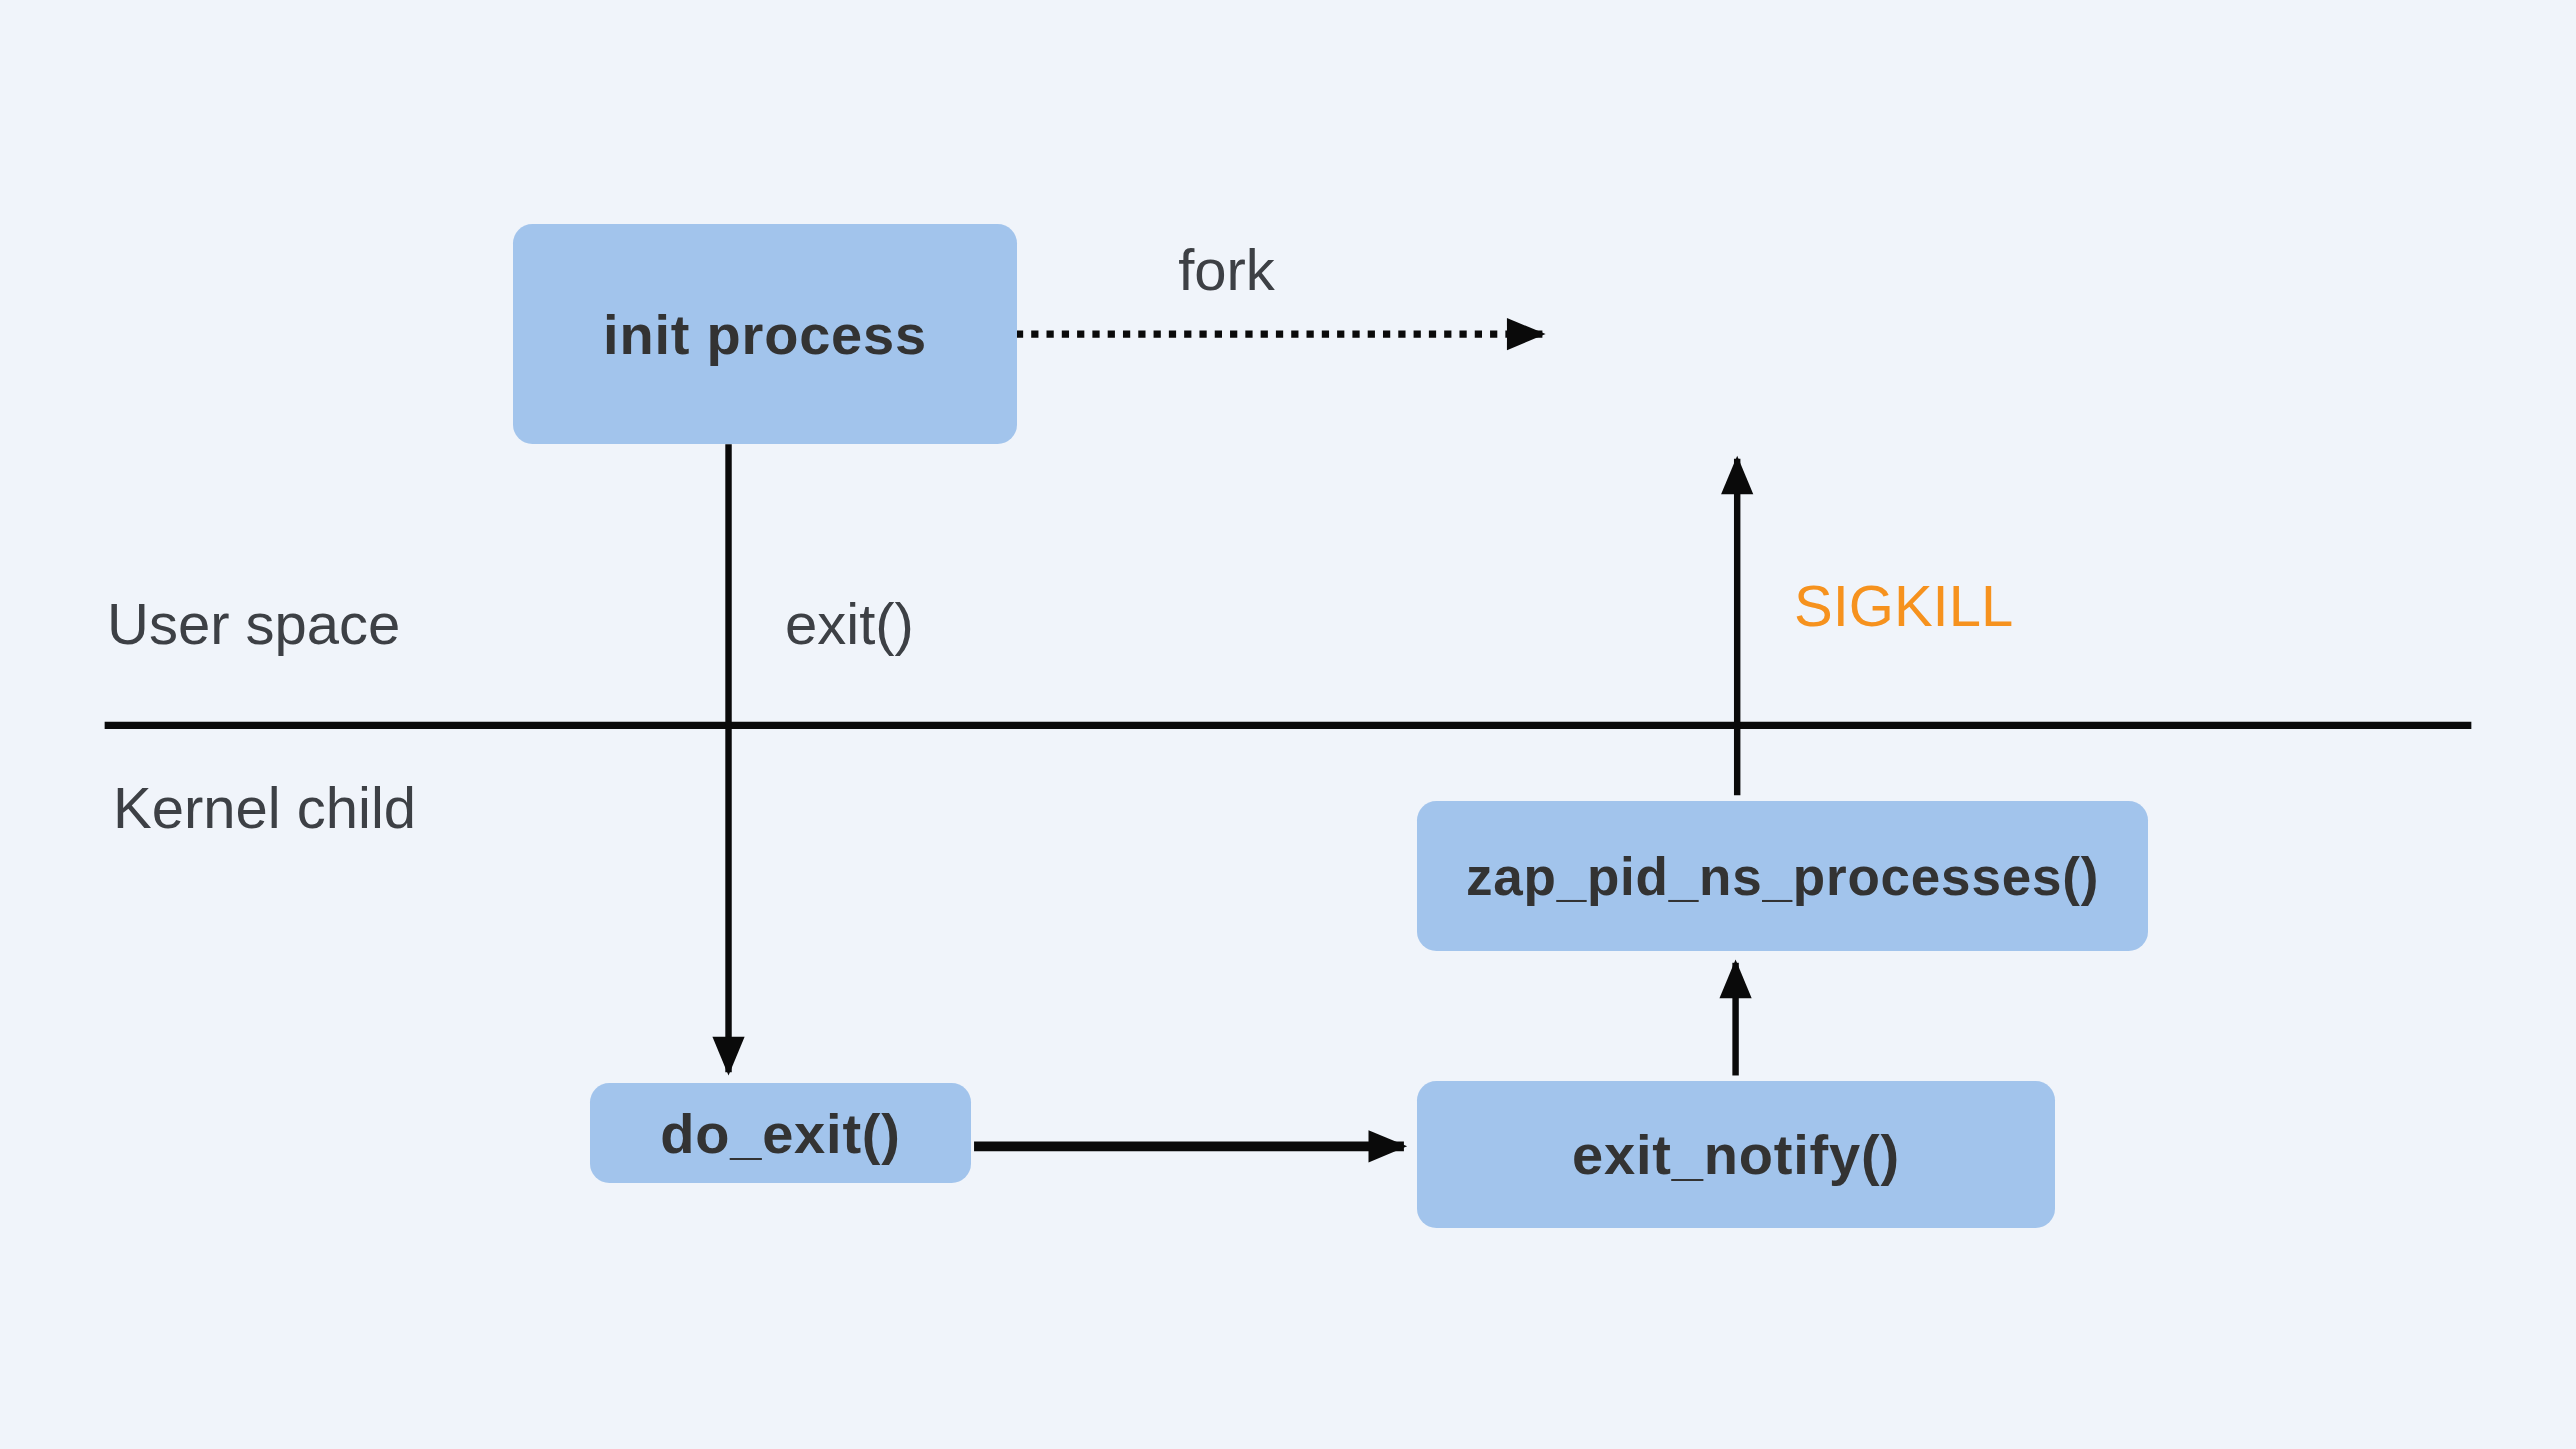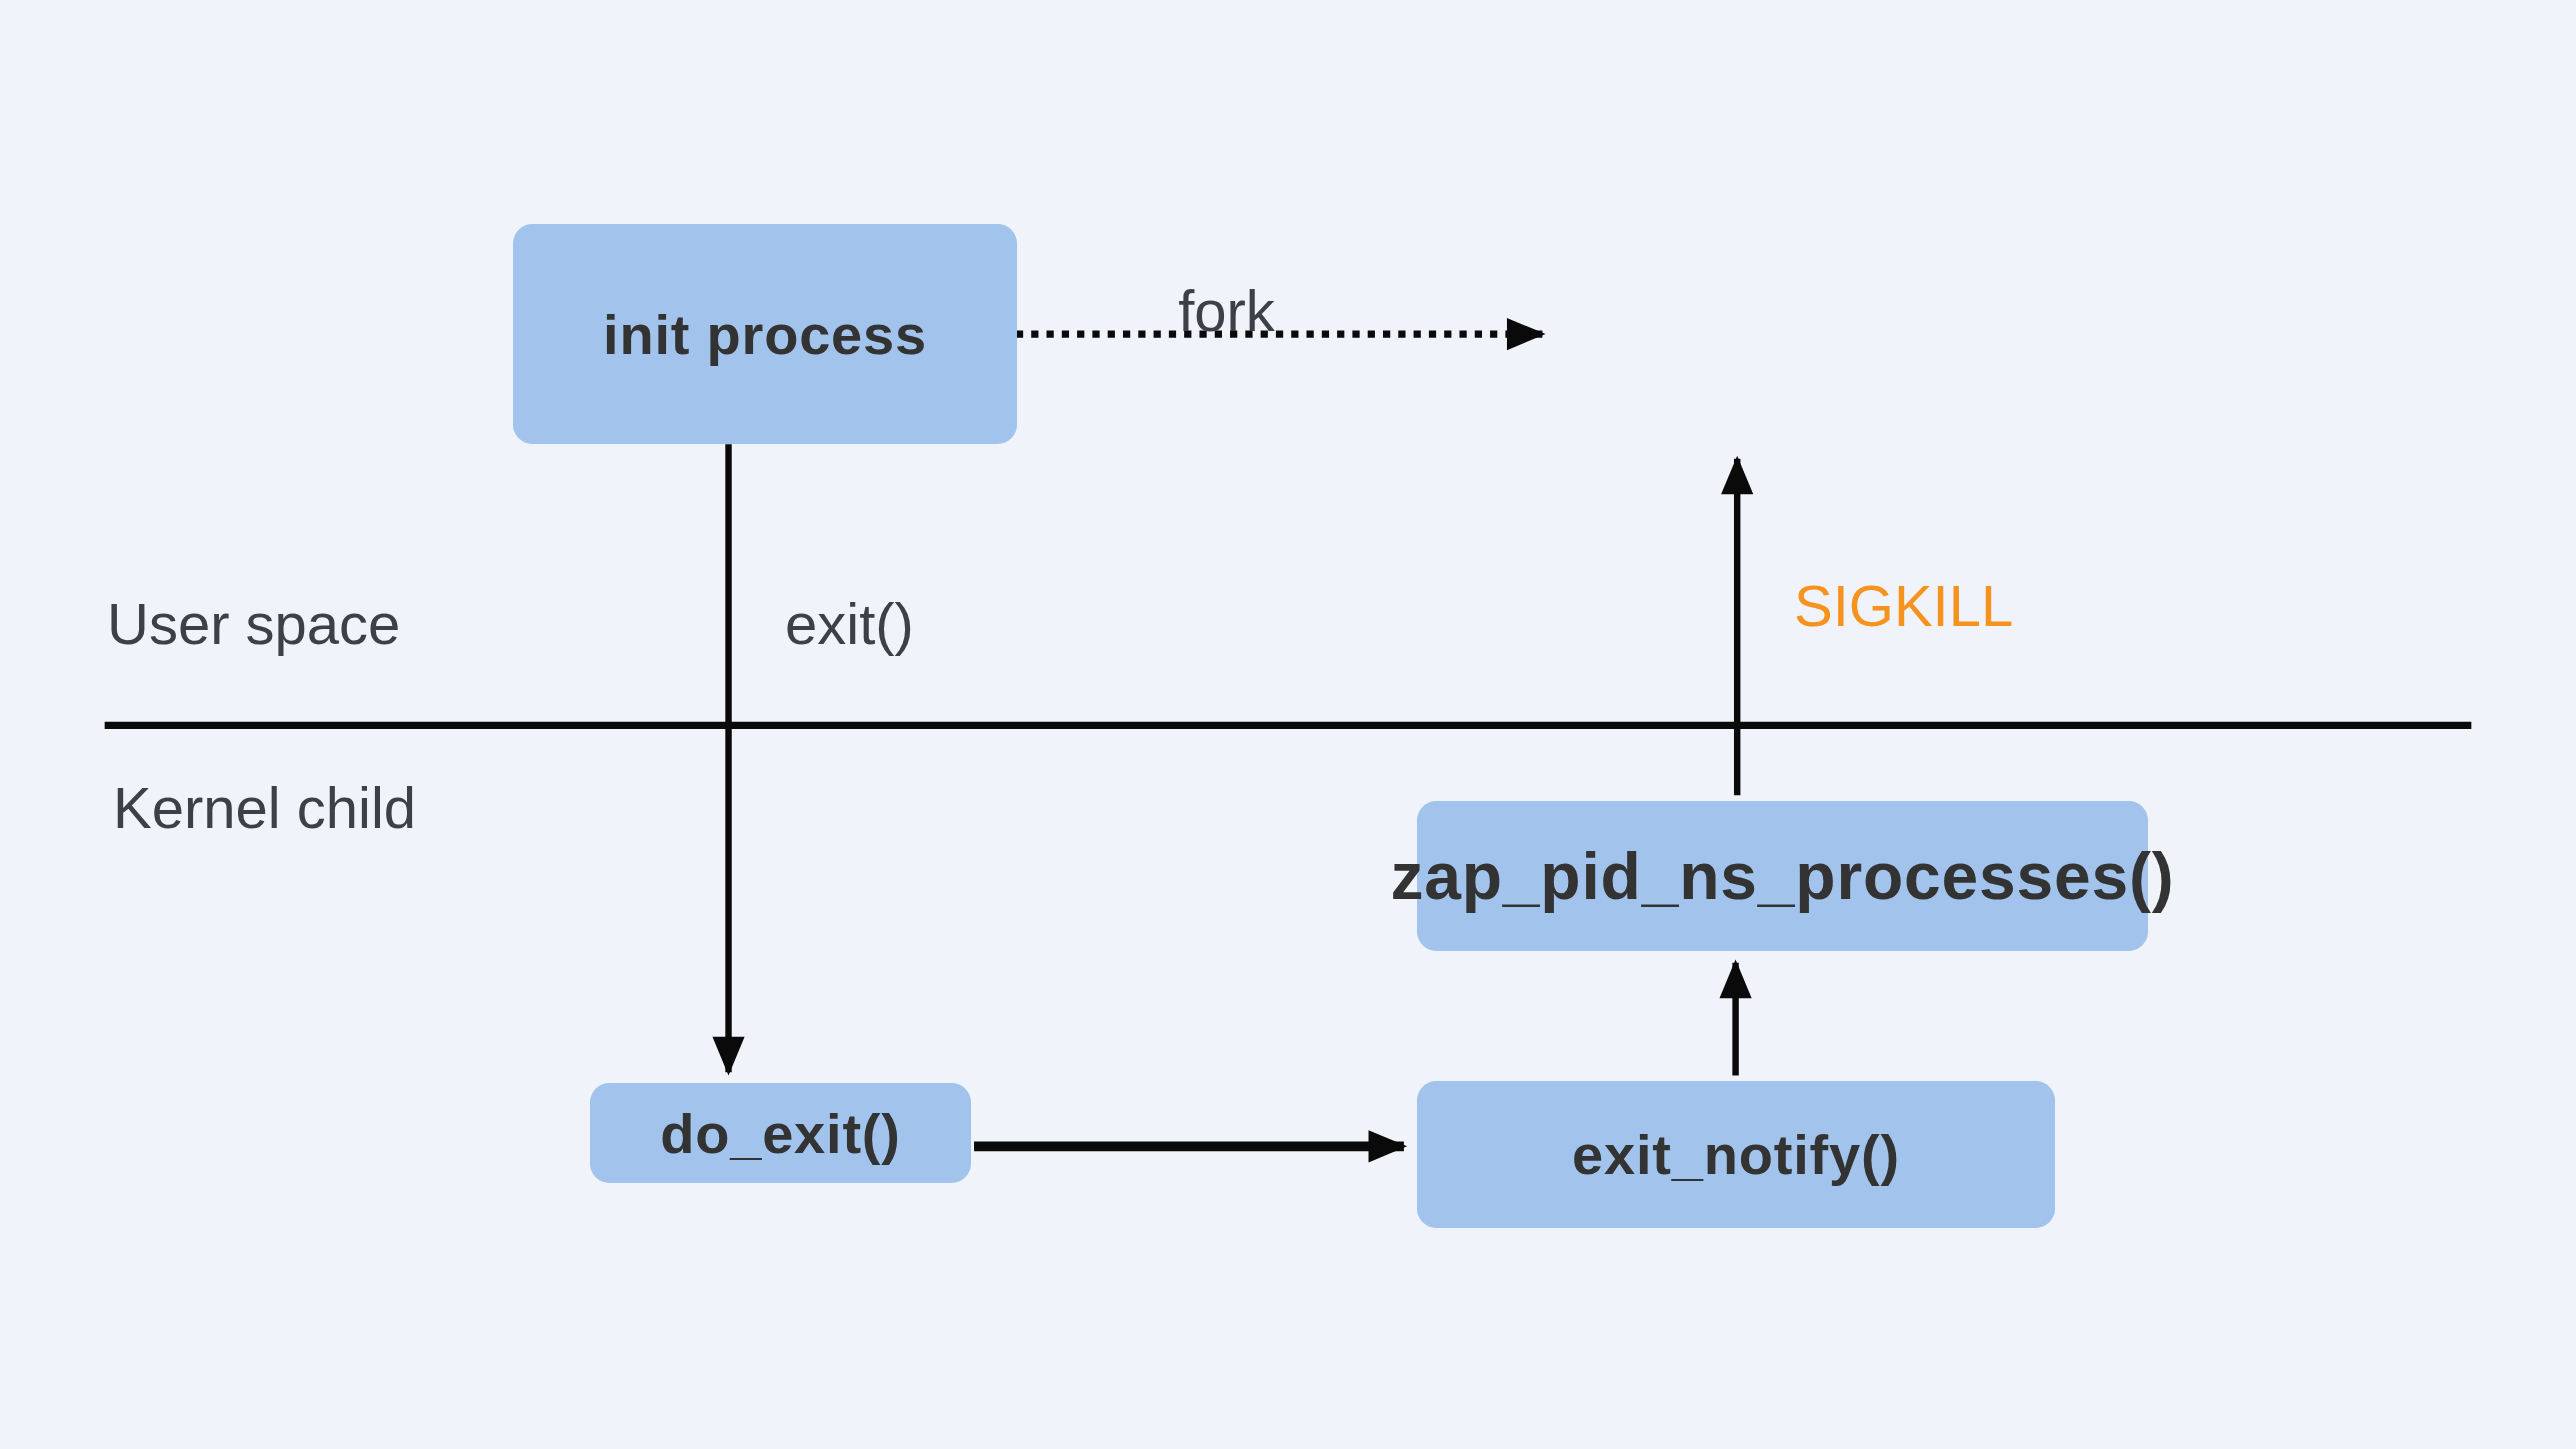--- a/index.html
+++ b/index.html
@@ -16,31 +16,31 @@
   .arrows line{stroke:var(--line);}
   .arrows .ah{fill:var(--line);}
   .node{
     position:absolute; background:var(--box_fill); border-radius:19.3px;
     display:flex; align-items:center; justify-content:center;
     font-weight:bold; font-size:56px; color:var(--box_text);
     letter-spacing:0.8px; white-space:nowrap;
   }
   .node-init{left:513px;top:224px;width:504px;height:220px;}
   .node-child{left:1554px;top:224px;width:490px;height:219px;}
-  .node-zap{left:1417px;top:801px;width:731px;height:150px;font-size:66px;}
+  .node-zap{left:1417px;top:801px;width:731px;height:150px;font-size:53px;}
   .node-exit-notify{left:1417px;top:1081px;width:638px;height:147px;}
   .node-do-exit{left:590px;top:1083px;width:381px;height:100px;}
   .label{
     position:absolute; font-size:58px; color:var(--label_text);
     white-space:nowrap; line-height:1.1;
   }
   .label-user{left:107px;top:592px;}
   .label-kernel{left:113px;top:776px;}
   .label-exit{left:785px;top:592px;}
-  .label-fork{left:1154px;top:238px;width:145px;text-align:center;margin-top:41px;}
+  .label-fork{left:1154px;top:238px;width:145px;text-align:center;}
   .label-sigkill{left:1794px;top:574px;color:var(--sigkill);}
 </style>
 </head>
 <body>
 
 <div class="canvas">
 
   <svg class="arrows" viewBox="0 0 3200 1800" xmlns="http://www.w3.org/2000/svg">
     <defs>
       <marker id="ah" markerUnits="userSpaceOnUse" markerWidth="54" markerHeight="46" refX="46" refY="22" orient="auto">

